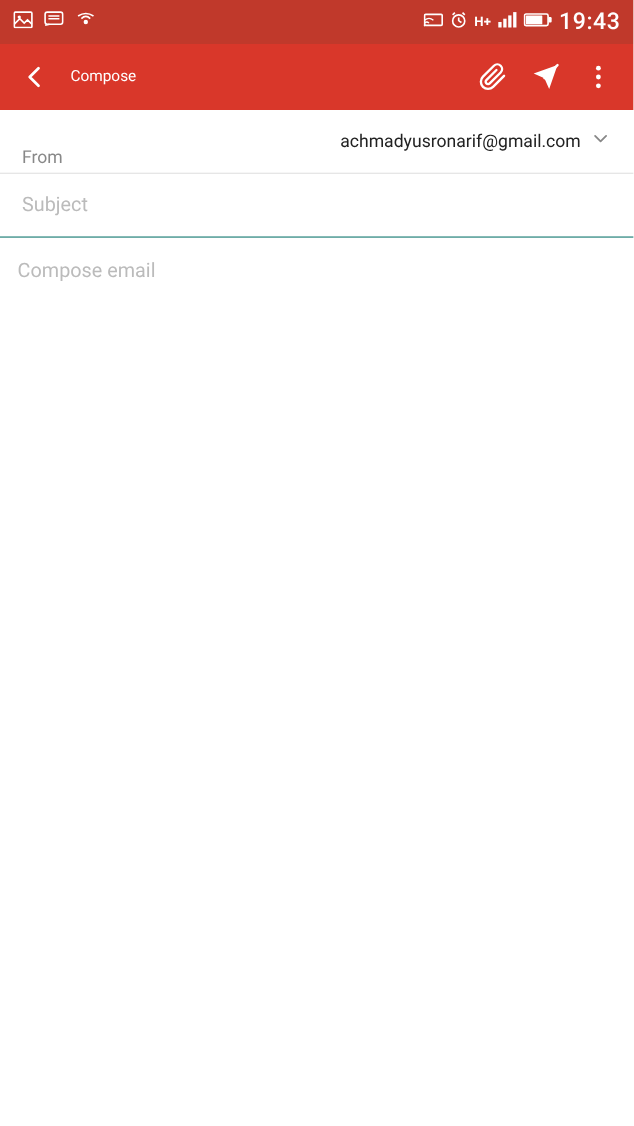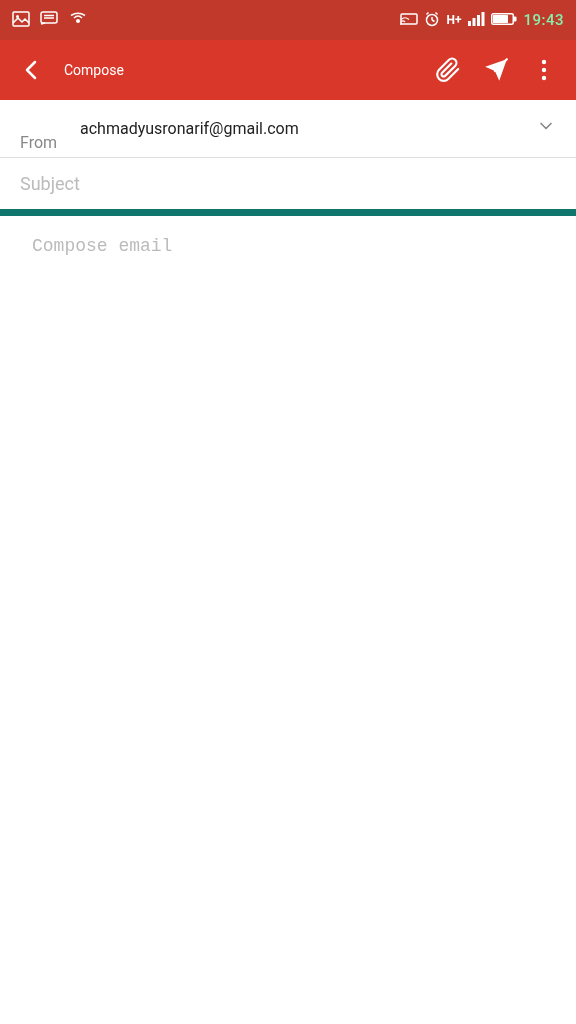--- a/index.html
+++ b/index.html
@@ -38,22 +38,22 @@
       align-items: center;
       gap: 6px;
     }
 
     .status-icon {
       color: #fff;
       font-size: 14px;
     }
 
     .status-time {
-      color: #86efac;
-      font-size: 15px;
+      color: #ffffff;
+      font-size: 21px;
       font-weight: 500;
       letter-spacing: 0.5px;
     }
 
     
     .app-bar {
       background: #d9372a;
       height: 60px;
       display: flex;
       align-items: center;
@@ -115,46 +115,46 @@
       width: 60px;
       flex-shrink: 0;
       margin-top: 28px;
     }
 
     .field-value {
       flex: 1;
       color: #222;
       font-size: 16px;
       font-weight: 400;
+      text-align: right;
     }
 
     .field-chevron {
       color: #888;
       font-size: 20px;
       margin-left: 8px;
     }
 
     .subject-row {
       display: flex;
       align-items: center;
       padding: 0 20px;
       min-height: 58px;
-      border-bottom: 7px solid #0f766e;
+      border-bottom: 1px solid #0f766e;
     }
 
     .subject-placeholder {
       color: #bbb;
       font-size: 18px;
       font-weight: 400;
     }
 
     .compose-area {
-      padding: 20px 32px;
+      padding: 20px 16px;
       min-height: 400px;
-      font-family: Liberation Mono, monospace;
     }
 
     .compose-placeholder {
       color: #bbb;
       font-size: 18px;
       font-weight: 400;
     }
 
     
     .icon-white {

